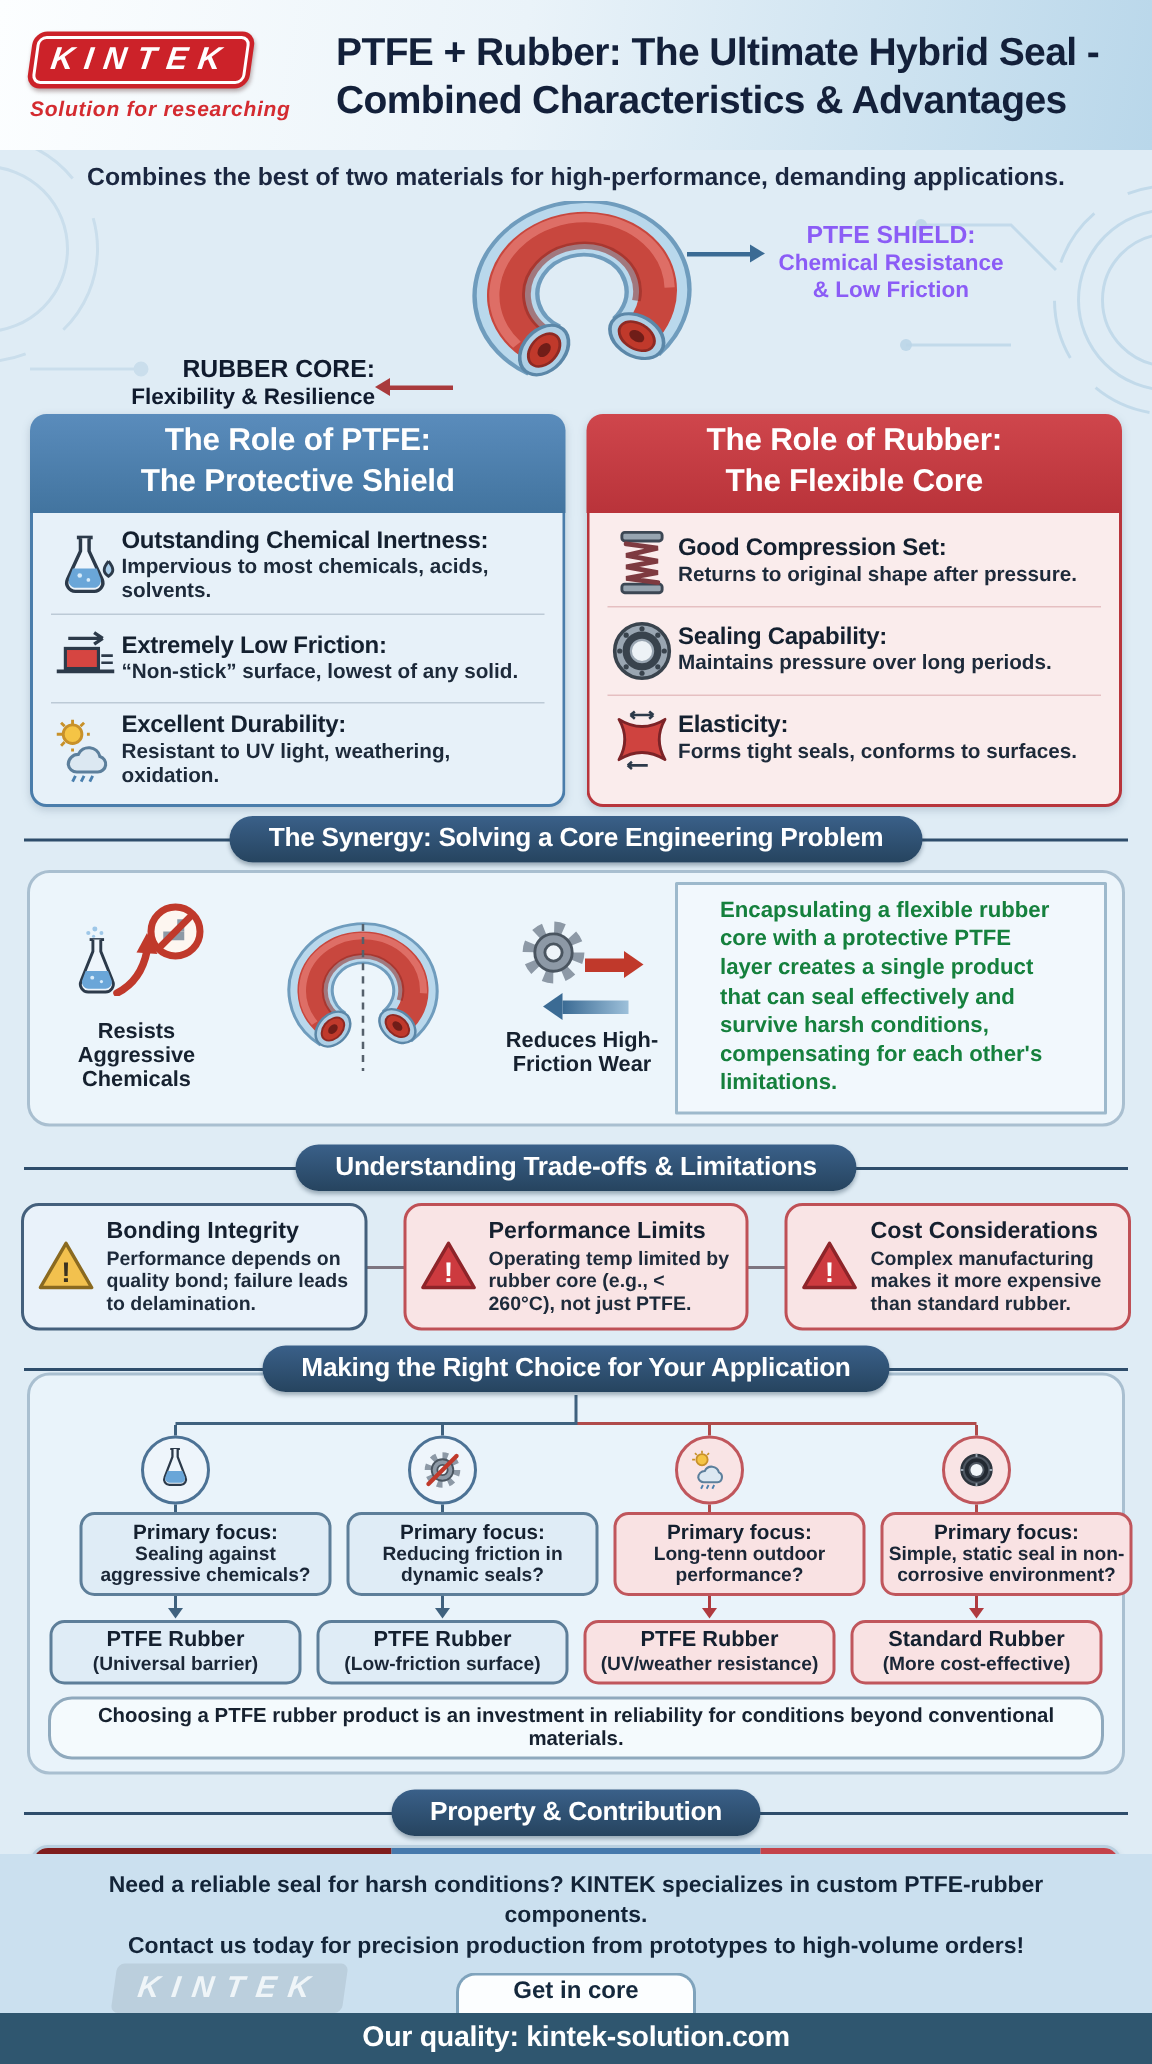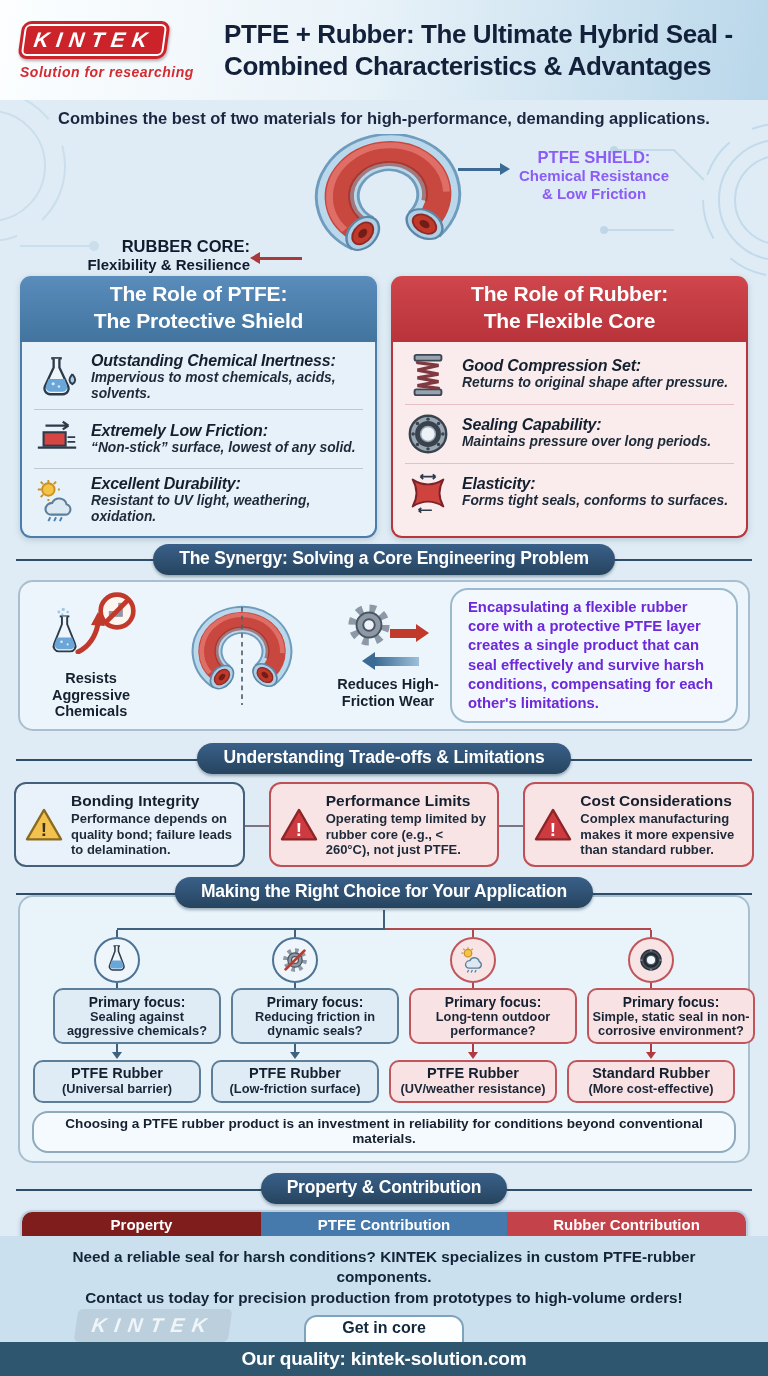--- a/index.html
+++ b/index.html
@@ -43,21 +43,21 @@
   
   .panels { display:flex; gap:14px; padding:2px 20px 0; }
   .panel { flex:1; display:flex; flex-direction:column; filter:drop-shadow(0 2px 3px rgba(30,60,90,.2)); }
   .panel-head { border-radius:11px 11px 0 0; padding:5px 6px 7px; text-align:center; color:#fff;
                 font-weight:800; font-size:21px; line-height:1.28; letter-spacing:-.2px; }
   .panel-head.blue { background:linear-gradient(#5a8cbc,#42749f); }
   .panel-head.red  { background:linear-gradient(#cf464c,#b9333a); }
   .panel-body { border-radius:0 0 11px 11px; padding:4px 12px; flex:1; }
   .panel-body.blue { background:#e7f1f9; border:2px solid #4a7dab; border-top:none; }
   .panel-body.red  { background:#faecec; border:2px solid #b8353c; border-top:none; }
-  .p-item { display:flex; align-items:center; gap:11px; padding:6px 0;font-style:italic; }
+  .p-item { display:flex; align-items:center; gap:1px; padding:6px 0; }
   .p-item + .p-item { border-top:1px solid rgba(110,130,150,.35); }
   .panel-body.red .p-item + .p-item { border-top:1px solid rgba(190,110,115,.35); }
   .p-icon { flex:0 0 46px; height:46px; }
   .p-title { font-weight:800; font-size:16px; color:#14202f; letter-spacing:-.2px; }
   .p-desc { font-weight:600; font-size:13.8px; color:#1d2a3a; line-height:1.2; }
 
   
   .sec-head { position:relative; margin:6px 16px 0; text-align:center; z-index:3; }
   .sec-head::before { content:""; position:absolute; left:0; right:0; top:50%; border-top:2px solid #2e4d6b; }
   .pill { position:relative; display:inline-block; background:linear-gradient(#3a6089,#26445f); color:#fff;
@@ -77,22 +77,22 @@
   .syn-seal { width:168px; flex:0 0 auto; }
   .syn-right { width:112px; }
   .syn-right .gear-row { position:relative; height:72px; }
   .gear-svg { position:absolute; left:14px; top:0; }
   .arr-right { position:absolute; left:58px; top:22px; display:flex; align-items:center; }
   .arr-right .bar { width:26px; height:9px; background:#c0392b; }
   .arr-right .hd { width:0;height:0;border-top:9px solid transparent;border-bottom:9px solid transparent;border-left:13px solid #c0392b; }
   .arr-left { position:absolute; left:30px; top:50px; display:flex; align-items:center; }
   .arr-left .hd { width:0;height:0;border-top:9px solid transparent;border-bottom:9px solid transparent;border-right:13px solid #3b6b94; }
   .arr-left .bar { width:44px; height:9px; background:linear-gradient(to right,#3b6b94,#9dc0da); }
-  .syn-desc { flex:1; background:#f2f8fd; border:2px solid #9db9cc; border-radius:18px; padding:8px 16px;
-              font-weight:700; font-size:14.8px; line-height:1.3; color:#6d28d9; }
+  .syn-desc { flex:1; background:#f2f8fd; border:2px solid #9db9cc; border-radius:1px; padding:8px 28px;
+              font-weight:700; font-size:14.8px; line-height:1.3; color:#15803d; }
 
   
   .trade-row { position:relative; margin:8px 14px 0; display:flex; gap:24px; }
   .trade-row::before { content:""; position:absolute; left:0; right:0; top:50%; border-top:2px solid #7d7580; }
   .t-card { position:relative; z-index:1; flex:1; border-radius:12px; padding:8px 9px; display:flex; gap:8px; align-items:center; }
   .t-card.t-blue { background:#e9f2fa; border:2px solid #44607c; }
   .t-card.t-pink { background:#f9e4e5; border:2px solid #bf5056; }
   .t-icon { flex:0 0 38px; }
   .t-title { font-weight:800; font-size:15.5px; color:#15202f; margin-bottom:1px; }
   .t-text { font-weight:600; font-size:13px; line-height:1.18; color:#1d2a3a; }

